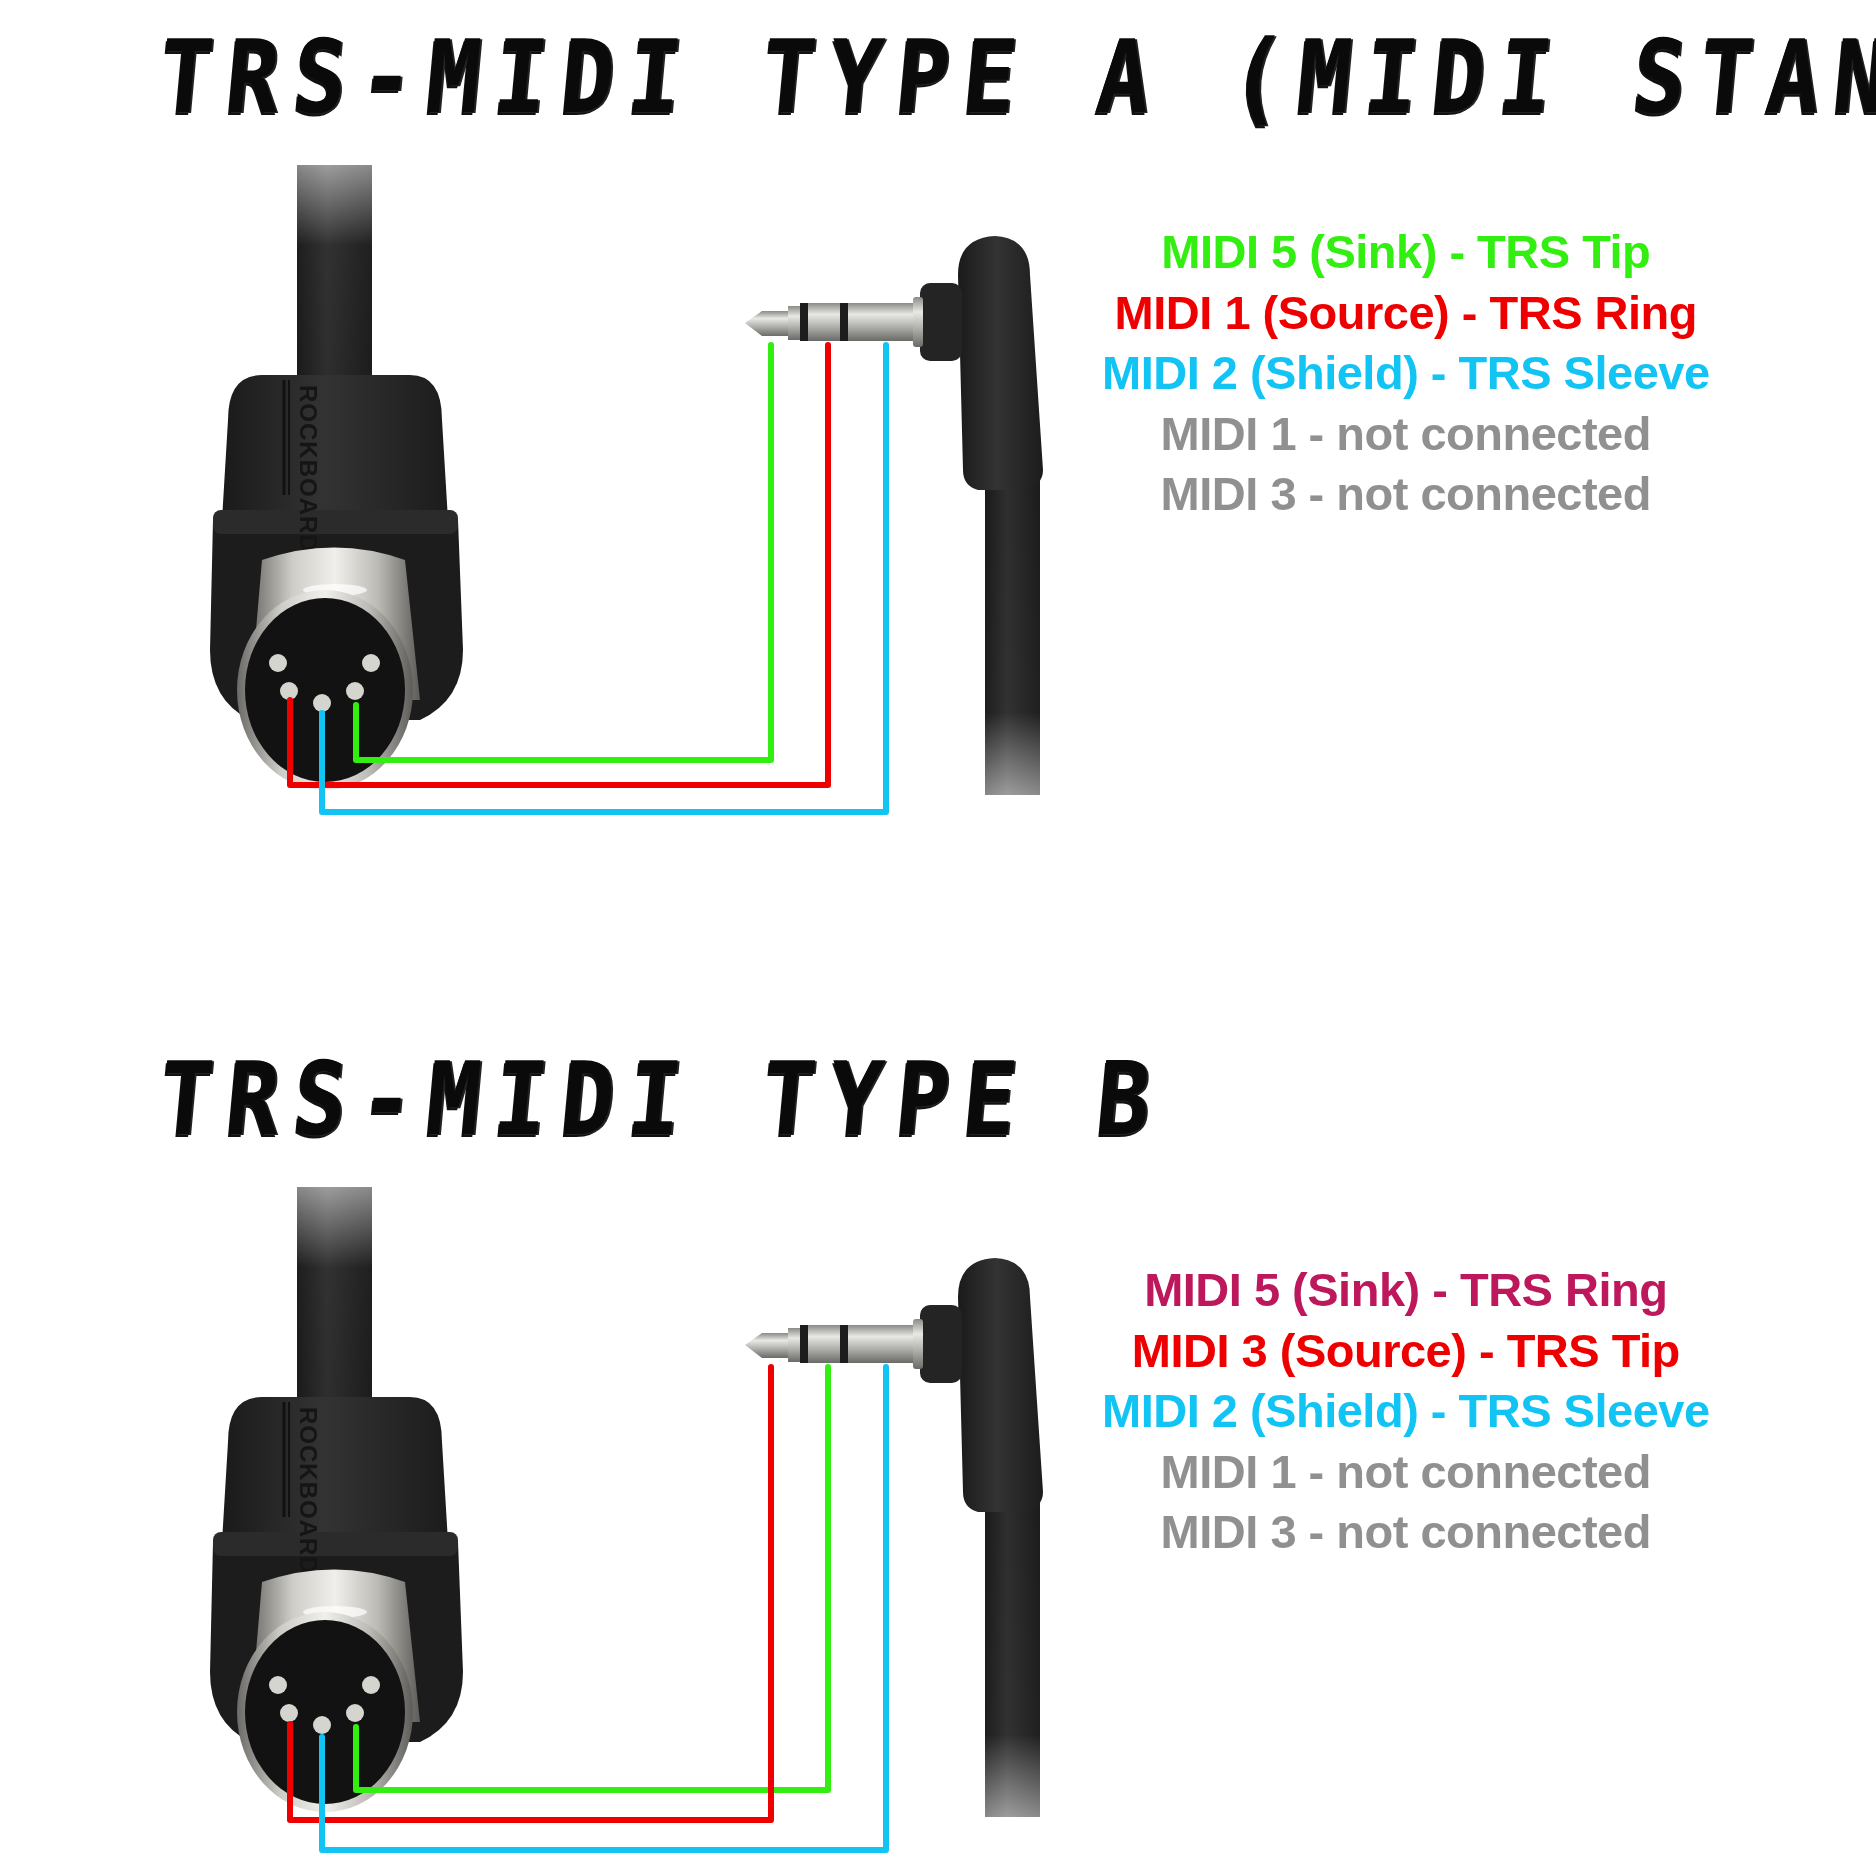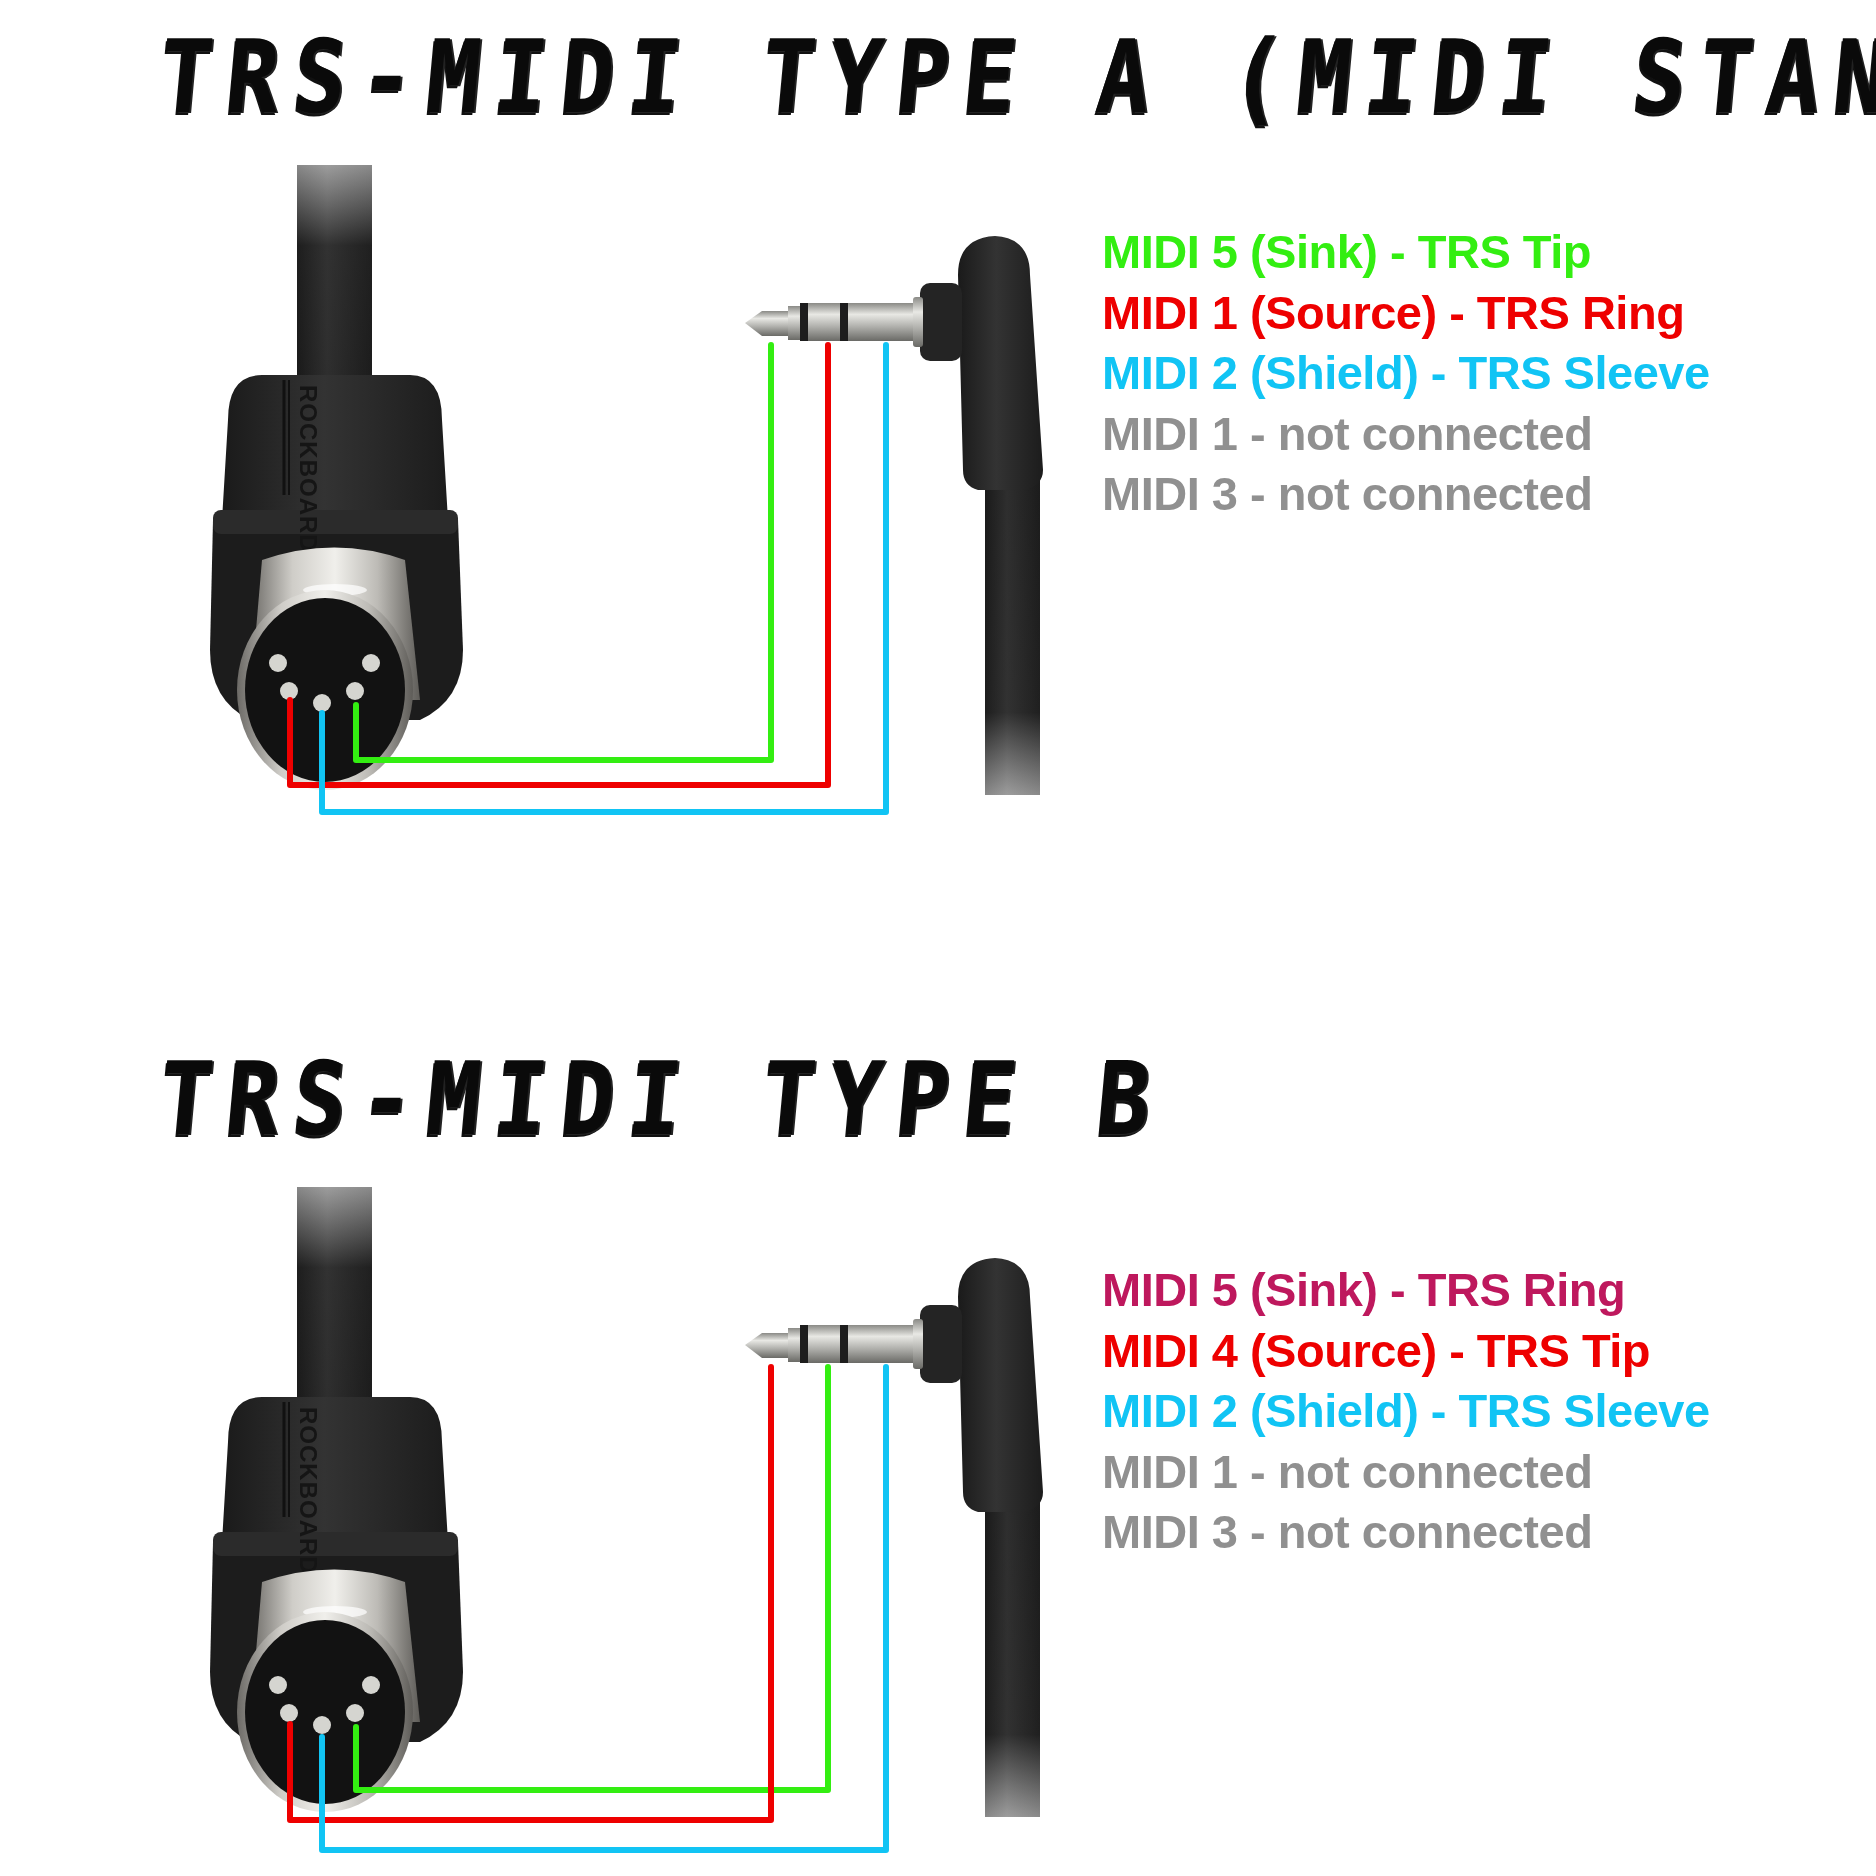--- a/index.html
+++ b/index.html
@@ -5,21 +5,21 @@
   html, body { margin:0; padding:0; background:#ffffff; }
   body { width:1876px; height:1876px; position:relative; overflow:hidden; font-family:"Liberation Sans", sans-serif; }
   .section { position:absolute; left:0; width:1876px; height:938px; }
   .title {
     position:absolute; left:165px; top:18px;
     font-family:"DejaVu Sans Mono", monospace; font-weight:bold;
     font-size:88px; letter-spacing:14px; color:#0a0a0a;
     transform:scaleY(1.15) skewX(-6deg); transform-origin:left top;
     white-space:nowrap; text-shadow:2px 1px 0 #222, -1px 2px 0 #111;
   }
-  .legend { position:absolute; left:1102px; top:222px; }
+  .legend { position:absolute; left:1102px; top:222px;text-align:center; }
   .legend .line {
     font-family:"Liberation Sans", sans-serif; font-weight:bold;
     font-size:47px; line-height:60.5px; white-space:nowrap; letter-spacing:-0.5px;
   }
   svg.art { position:absolute; left:0; top:0; }
 </style>
 </head>
 <body>
 
 <svg width="0" height="0" style="position:absolute">
@@ -159,18 +159,18 @@
 
     <g fill="none" stroke-width="6" stroke-linecap="round" stroke-linejoin="round">
       <polyline points="356,705 356,768 828,768 828,345" stroke="#33ee11"></polyline>
       <polyline points="290,702 290,798 771,798 771,345" stroke="#ee0000"></polyline>
       <polyline points="322,715 322,828 886,828 886,345" stroke="#11c4f4"></polyline>
     </g>
   </svg>
 
   <div class="legend" style="top:238px;">
     <div class="line" style="color:#be185d">MIDI 5 (Sink) - TRS Ring</div>
-    <div class="line" style="color:#ee0000">MIDI 4 (Source) - TRS Tip</div>
+    <div class="line" style="color:#ee0000">MIDI 3 (Source) - TRS Tip</div>
     <div class="line" style="color:#11c4f4">MIDI 2 (Shield) - TRS Sleeve</div>
     <div class="line" style="color:#909090">MIDI 1 - not connected</div>
     <div class="line" style="color:#909090">MIDI 3 - not connected</div>
   </div>
 </div>
 
 </body></html>

